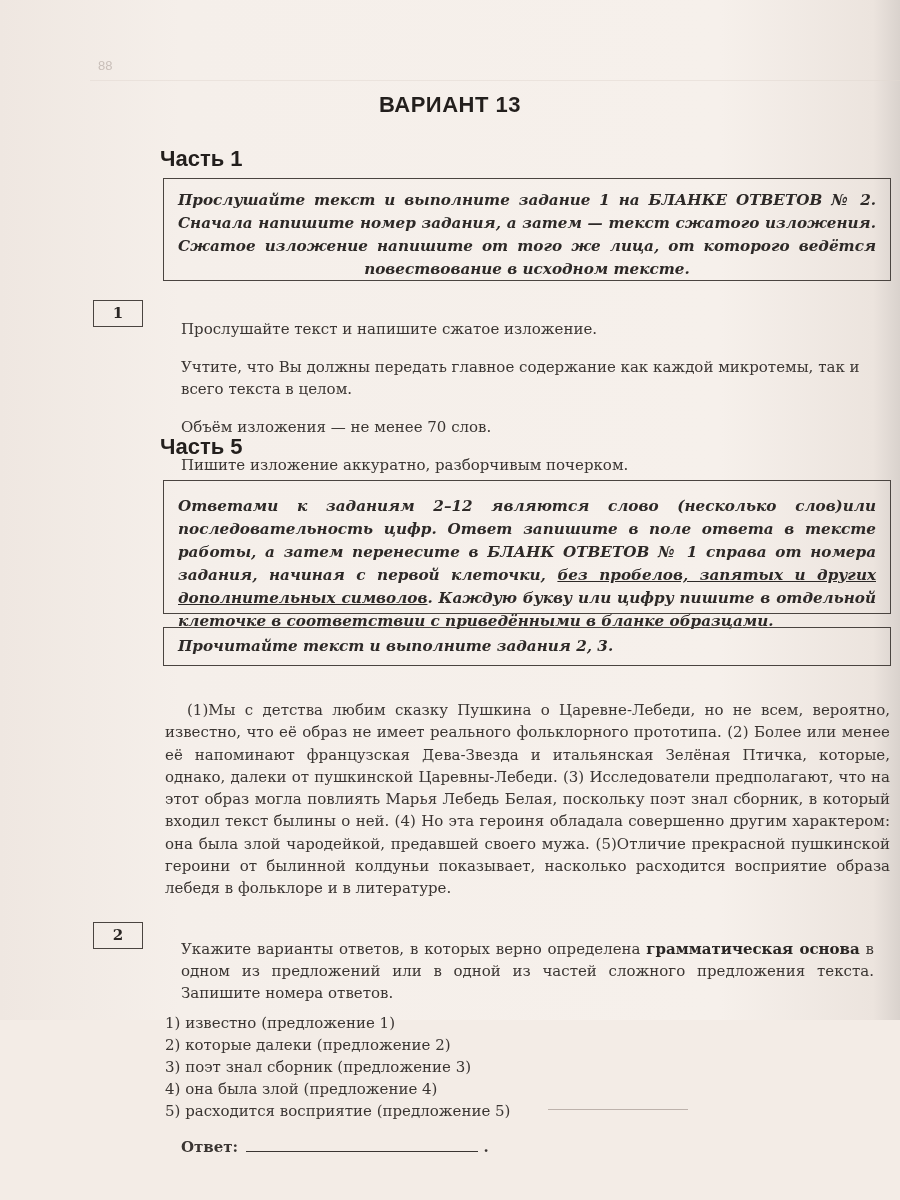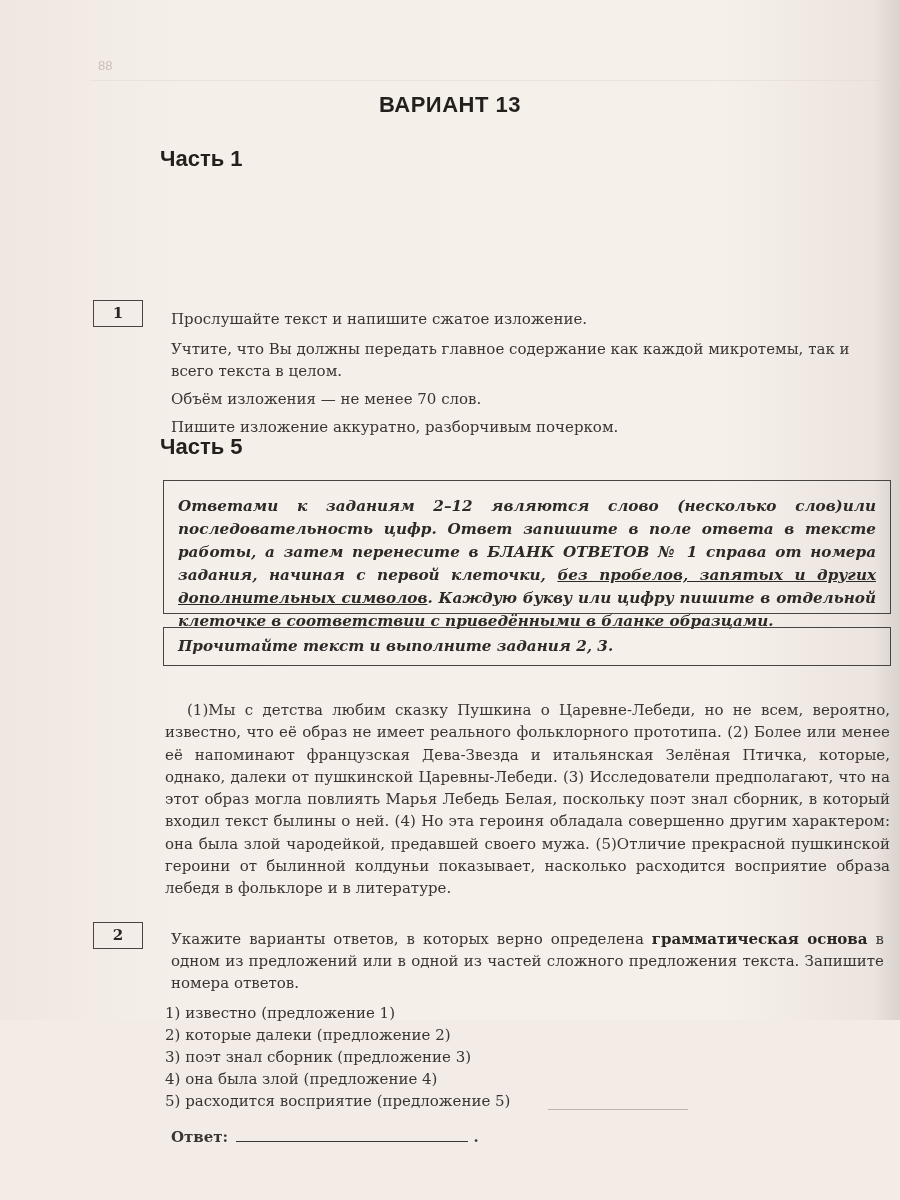--- a/index.html
+++ b/index.html
@@ -89,21 +89,21 @@
   .body-text {
     position: absolute;
     left: 165px;
     width: 725px;
     font-family: "DejaVu Serif", serif;
     font-size: 15px;
     line-height: 22px;
     color: #3a3532;
   }
   .para {
-    margin: 6px;
+    margin: 16px;
   }
   .justify {
     text-align: justify;
   }
   .bold { font-weight: bold; color: #2a2624; }
   .option {
     margin: 0;
     line-height: 22px;
   }
   .answer-line {
@@ -126,20 +126,23 @@
 
 <div class="page">
 
   <div class="bleed-header"></div>
   <div class="bleed-pagenum">88</div>
 
   <div class="variant-title">ВАРИАНТ 13</div>
 
   <div class="part-title" style="top:146px;">Часть 1</div>
 
+  <div class="instruction-box" style="top:178px; height:103px; padding-top:10px; text-align-last:center;">
+    <span>Прослушайте текст и выполните задание 1 на БЛАНКЕ ОТВЕТОВ № 2. Сначала напишите номер задания, а затем — текст сжатого изложения. Сжатое изложение напишите от того же лица, от которого ведётся повествование в исходном тексте.</span>
+  </div>
 
   <div class="task-num" style="top:300px;">1</div>
 
   <div class="body-text" style="top:302px;">
     <p class="para" style="margin-bottom:8px;">Прослушайте текст и напишите сжатое изложение.</p>
     <p class="para">Учтите, что Вы должны передать главное содержание как каждой микротемы, так и всего текста в целом.</p>
     <p class="para">Объём изложения — не менее 70 слов.</p>
     <p class="para">Пишите изложение аккуратно, разборчивым почерком.</p>
   </div>
 

